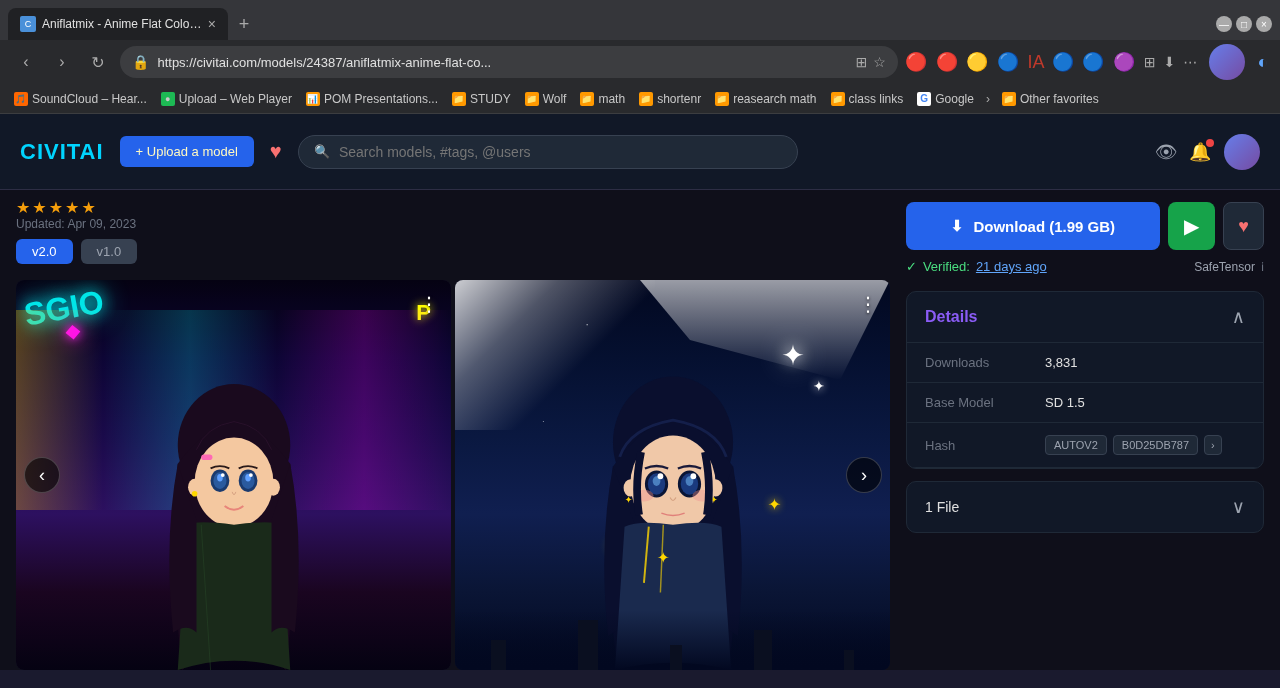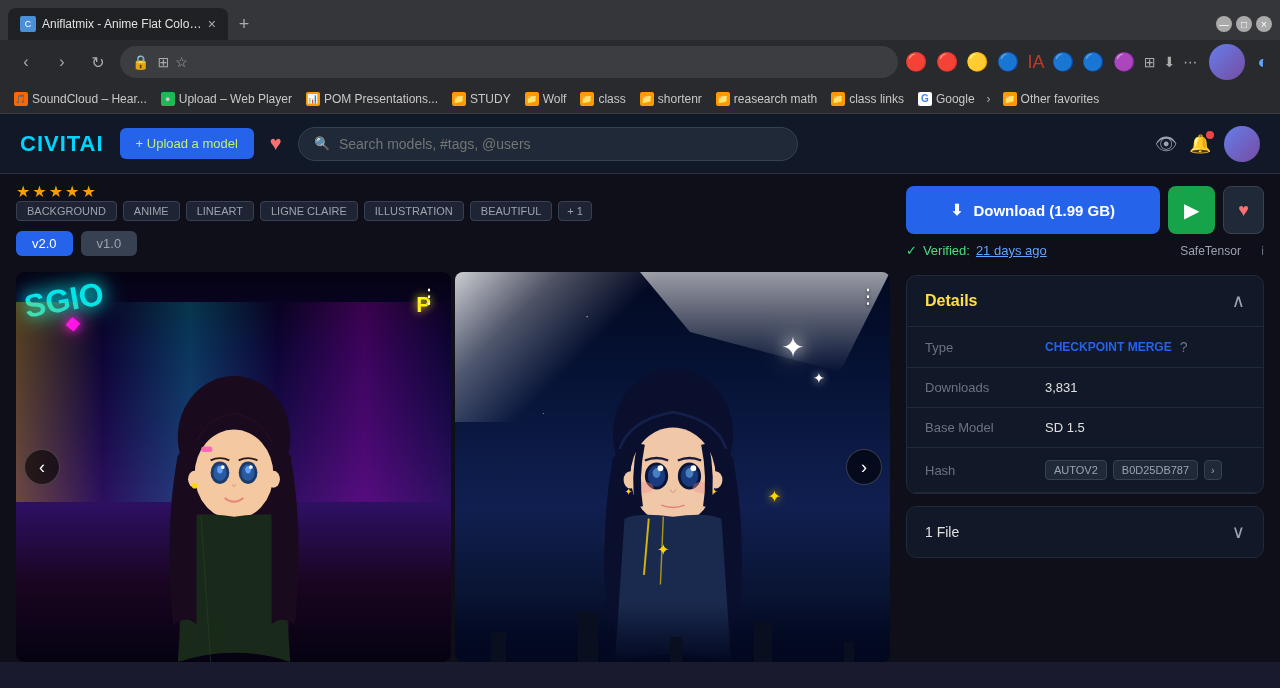--- a/index.html
+++ b/index.html
@@ -28,23 +28,23 @@
 
     .browser-bookmarks { display: flex; align-items: center; gap: 2px; padding: 3px 8px; background: #292a2d; height: 30px; border-bottom: 1px solid #3c3d40; overflow: hidden; }
     .bookmark-item { display: flex; align-items: center; gap: 4px; padding: 2px 6px; border-radius: 4px; cursor: pointer; white-space: nowrap; font-size: 12px; color: #c8c8c8; }
     .bookmark-favicon { width: 14px; height: 14px; border-radius: 2px; display: flex; align-items: center; justify-content: center; font-size: 9px; }
     .bm-more { color: #aaa; font-size: 12px; padding: 2px 4px; cursor: pointer; }
 
     
     .page { background: #1a1a2e; min-height: 574px; }
     
     
-    .site-nav { background: #111827; display: flex; align-items: center; padding: 0 20px; height: 60px; gap: 16px; border-bottom: 1px solid #2d2d44; }
+    .site-nav { background: #111827; display: flex; align-items: center; padding: 0 20px; height: 76px; gap: 16px; border-bottom: 1px solid #2d2d44; }
     .logo { font-size: 22px; font-weight: 900; color: #00d4ff; letter-spacing: 1px; }
-    .upload-btn { background: #2563eb; color: #bef264; border: none; border-radius: 6px; padding: 8px 16px; font-size: 13px; cursor: pointer; display: flex; align-items: center; gap: 6px; }
+    .upload-btn { background: #2563eb; color: #fef9c3; border: none; border-radius: 6px; padding: 8px 16px; font-size: 13px; cursor: pointer; display: flex; align-items: center; gap: 6px; }
     .heart-btn { color: #f87171; font-size: 20px; cursor: pointer; }
     .search-bar { flex: 1; max-width: 500px; background: #1f2937; border: 1px solid #374151; border-radius: 20px; padding: 8px 16px; display: flex; align-items: center; gap: 8px; }
     .search-input { background: none; border: none; color: #9ca3af; font-size: 14px; flex: 1; outline: none; }
     .nav-right { margin-left: auto; display: flex; align-items: center; gap: 12px; }
     .nav-icon { font-size: 18px; color: #9ca3af; cursor: pointer; }
     .avatar { width: 36px; height: 36px; border-radius: 50%; background: linear-gradient(135deg, #667eea 0%, #764ba2 100%); display: flex; align-items: center; justify-content: center; color: white; font-size: 14px; cursor: pointer; }
     .notif-icon { position: relative; }
     .notif-dot { position: absolute; top: -2px; right: -2px; width: 8px; height: 8px; background: #ef4444; border-radius: 50%; }
 
     
@@ -76,26 +76,26 @@
     .right-panel { width: 390px; padding: 12px 16px; flex-shrink: 0; }
     
     .download-row { display: flex; gap: 8px; margin-bottom: 8px; }
     .download-btn { flex: 1; background: #2563eb; color: white; border: none; border-radius: 8px; padding: 12px 20px; font-size: 15px; font-weight: 600; cursor: pointer; display: flex; align-items: center; justify-content: center; gap: 10px; }
     .play-btn { background: #16a34a; color: white; border: none; border-radius: 8px; padding: 12px 16px; font-size: 20px; cursor: pointer; }
     .fav-btn-dl { background: #1f2937; color: #f87171; border: 1px solid #374151; border-radius: 8px; padding: 12px 14px; font-size: 18px; cursor: pointer; }
 
     .verified-row { display: flex; align-items: center; justify-content: space-between; margin-bottom: 16px; }
     .verified-badge { display: flex; align-items: center; gap: 6px; color: #4ade80; font-size: 13px; }
     .verified-link { color: #60a5fa; text-decoration: underline; cursor: pointer; }
-    .safe-tensor { color: #9ca3af; font-size: 12px; display: flex; align-items: center; gap: 20px; }
+    .safe-tensor { color: #9ca3af; font-size: 12px; display: flex; align-items: center; gap: 6px; }
     .info-icon { color: #6b7280; cursor: pointer; }
 
     .details-panel { background: #111827; border: 1px solid #1f2937; border-radius: 10px; overflow: hidden; }
     .details-header { display: flex; align-items: center; justify-content: space-between; padding: 14px 18px; border-bottom: 1px solid #1f2937; }
-    .details-title { font-size: 16px; font-weight: 600; color: #fde047; }
+    .details-title { font-size: 16px; font-weight: 600; color: #8b5cf6; }
     .collapse-icon { color: #9ca3af; font-size: 18px; cursor: pointer; }
     
     .detail-row { display: flex; align-items: center; padding: 12px 18px; border-bottom: 1px solid #1f2937; }
     .detail-label { width: 120px; color: #6b7280; font-size: 13px; flex-shrink: 0; }
     .detail-value { color: #e0e0e0; font-size: 13px; }
     .checkpoint-badge { color: #2563eb; font-size: 12px; font-weight: 600; cursor: pointer; }
     .detail-help { color: #6b7280; font-size: 14px; margin-left: 8px; cursor: pointer; }
     
     .hash-row { display: flex; align-items: center; gap: 6px; }
     .hash-type { background: #1f2937; border: 1px solid #374151; color: #9ca3af; padding: 3px 8px; border-radius: 4px; font-size: 11px; }
@@ -124,20 +124,21 @@
       <div class="wc wc-close">×</div>
     </div>
   </div>
 
   <div class="nav-bar">
     <div class="nav-btn">‹</div>
     <div class="nav-btn">›</div>
     <div class="nav-btn">↻</div>
     <div class="address-bar">
       <span class="addr-icon">🔒</span>
+      <span class="address-text">https://civitai.com/models/24387/aniflatmix-anime-flat-co...</span>
       <div class="address-icons">
         <span class="addr-icon">⊞</span>
         <span class="addr-icon">☆</span>
       </div>
     </div>
     <span class="addr-icon" style="font-size:18px;">🔴</span>
     <span class="addr-icon" style="font-size:18px;">🔴</span>
     <span class="addr-icon" style="font-size:18px;">🟡</span>
     <span class="addr-icon" style="font-size:18px;">🔵</span>
     <span class="addr-icon" style="font-size:18px; color:#c0392b;">IA</span>
@@ -167,21 +168,21 @@
     <div class="bookmark-item">
       <span class="bookmark-favicon" style="background:#f90;">📁</span>
       <span>STUDY</span>
     </div>
     <div class="bookmark-item">
       <span class="bookmark-favicon" style="background:#f90;">📁</span>
       <span>Wolf</span>
     </div>
     <div class="bookmark-item">
       <span class="bookmark-favicon" style="background:#f90;">📁</span>
-      <span>class</span>
+      <span>math</span>
     </div>
     <div class="bookmark-item">
       <span class="bookmark-favicon" style="background:#f90;">📁</span>
       <span>shortenr</span>
     </div>
     <div class="bookmark-item">
       <span class="bookmark-favicon" style="background:#f90;">📁</span>
       <span>reasearch math</span>
     </div>
     <div class="bookmark-item">
@@ -214,29 +215,21 @@
         <span class="nav-icon notif-icon">🔔<span class="notif-dot"></span></span>
         <div class="avatar"></div>
       </div>
     </div>
 
     <div class="content">
 
       <div class="left-panel">
         <div class="model-meta">
           <div class="stars">★★★★★</div>
-          <div class="tags">
-            <span class="tag">BACKGROUND</span>
-            <span class="tag">ANIME</span>
-            <span class="tag">LINEART</span>
-            <span class="tag">LIGNE CLAIRE</span>
-            <span class="tag">ILLUSTRATION</span>
-            <span class="tag">BEAUTIFUL</span>
-            <span class="tag-plus">+ 1</span>
-          </div>
+          <div class="updated-date">Updated: Apr 09, 2023</div>
           <div class="version-btns">
             <button class="ver-btn active">v2.0</button>
             <button class="ver-btn inactive">v1.0</button>
           </div>
         </div>
 
         <div class="gallery">
 
           <div class="gallery-img" style="position:relative;">
             <div style="width:100%;height:100%;background:linear-gradient(180deg,#050212 0%,#0d0535 20%,#1a0a4a 40%,#2d1060 60%,#1a0520 80%,#050212 100%);position:relative;overflow:hidden;">
@@ -397,25 +390,20 @@
             <span class="info-icon">ℹ</span>
           </div>
         </div>
 
         <div class="details-panel">
           <div class="details-header">
             <span class="details-title">Details</span>
             <span class="collapse-icon">∧</span>
           </div>
           <div class="detail-row">
-            <span class="detail-label">Type</span>
-            <span class="checkpoint-badge">CHECKPOINT MERGE</span>
-            <span class="detail-help">?</span>
-          </div>
-          <div class="detail-row">
             <span class="detail-label">Downloads</span>
             <span class="detail-value">3,831</span>
           </div>
           <div class="detail-row">
             <span class="detail-label">Base Model</span>
             <span class="detail-value">SD 1.5</span>
           </div>
           <div class="detail-row">
             <span class="detail-label">Hash</span>
             <div class="hash-row">

